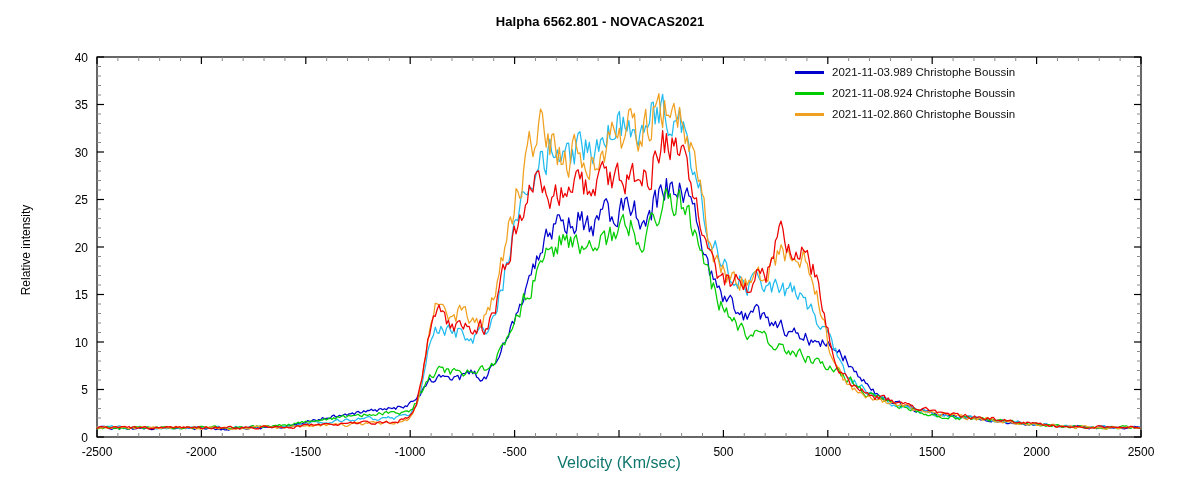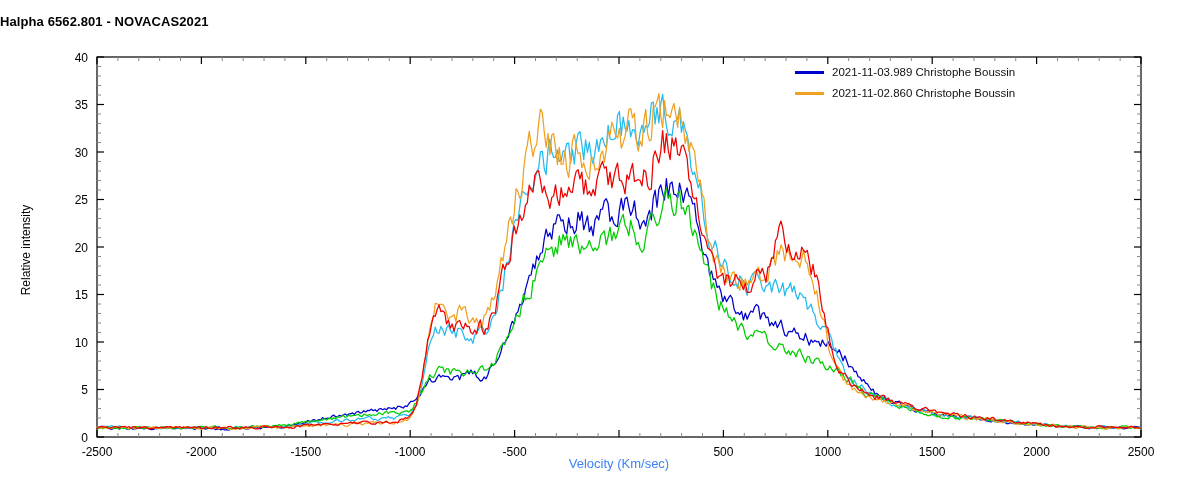--- a/index.html
+++ b/index.html
@@ -3,31 +3,31 @@
 <meta charset="utf-8">
 <style>
   html,body{margin:0;padding:0;}
   body{
     width:1200px;height:500px;background:#ffffff;
     font-family:"Liberation Sans", sans-serif;
     color:#000;overflow:hidden;position:relative;
   }
   #chart-root{position:absolute;inset:0;}
   .chart-title{
-    position:absolute;top:14px;left:0;width:1200px;
+    position:absolute;top:14px;left:0;width:1200px;text-align:center;
     font-size:13px;font-weight:bold;color:#000;letter-spacing:.1px;
   }
   .plot-svg{position:absolute;top:0;left:0;}
   .ylabel{
     position:absolute;left:26px;top:250px;transform:translate(-50%,-50%) rotate(-90deg);
     font-size:12px;color:#000;white-space:nowrap;
   }
   .xlabel{
     position:absolute;left:619px;top:463px;transform:translate(-50%,-50%);
-    font-size:13px;color:#3b82f6;white-space:nowrap;
+    font-size:16px;color:#0f766e;white-space:nowrap;
   }
   .legend{
     position:absolute;left:795px;top:66px;
     display:flex;flex-direction:column;gap:8px;
   }
   .legend-row{display:flex;align-items:center;height:13px;}
   .legend-swatch{width:29px;height:3px;margin-right:8px;flex:none;}
   .legend-label{font-size:11.5px;color:#111;white-space:nowrap;line-height:13px;}
   .tick-text{font-size:12px;fill:#000;font-family:"Liberation Sans", sans-serif;}
 </style>
@@ -254,18 +254,22 @@
 
   <div class="ylabel">Relative intensity</div>
   <div class="xlabel">Velocity (Km/sec)</div>
 
   <div class="legend" id="legend">
       <div class="legend-row">
         <span class="legend-swatch" style="background: rgb(0, 0, 204);"></span>
         <span class="legend-label">2021-11-03.989  Christophe Boussin</span>
       </div>
       <div class="legend-row">
+        <span class="legend-swatch" style="background: rgb(0, 204, 0);"></span>
+        <span class="legend-label">2021-11-08.924  Christophe Boussin</span>
+      </div>
+      <div class="legend-row">
         <span class="legend-swatch" style="background: rgb(240, 160, 32);"></span>
         <span class="legend-label">2021-11-02.860  Christophe Boussin</span>
       </div>
     </div>
 
 </div>
 
 </body></html>

